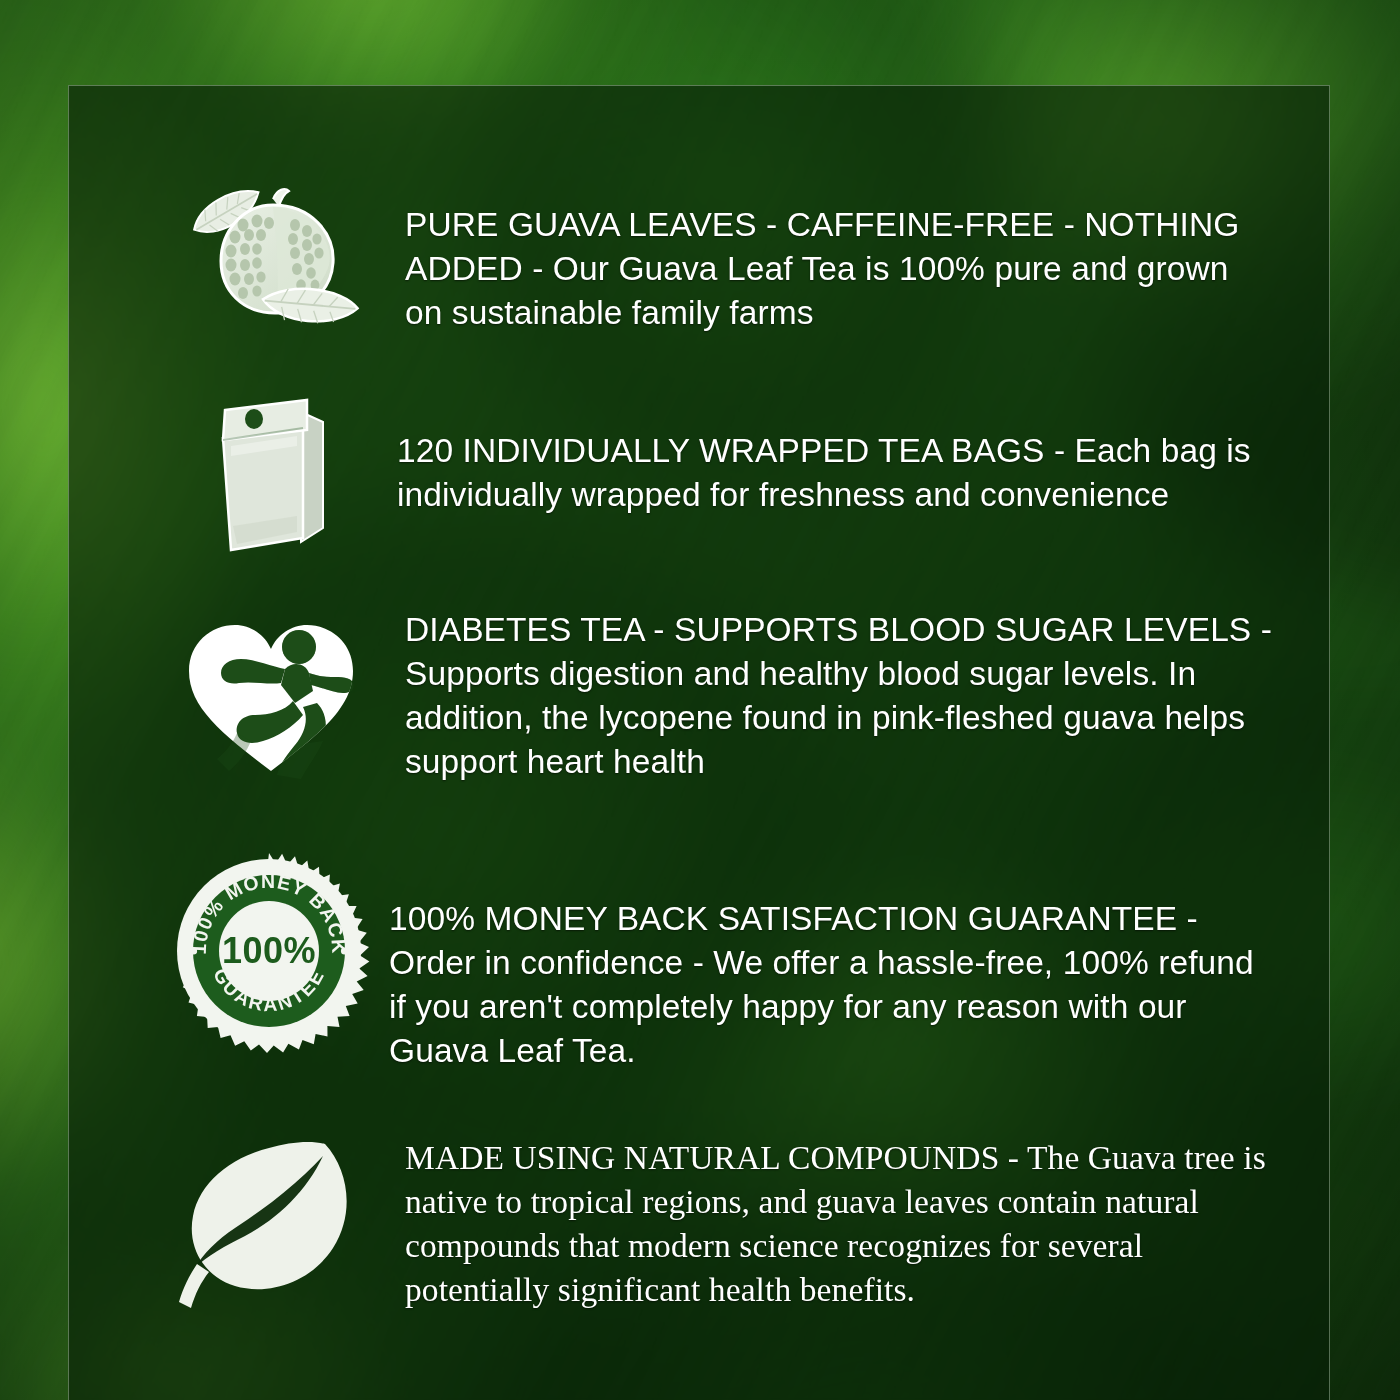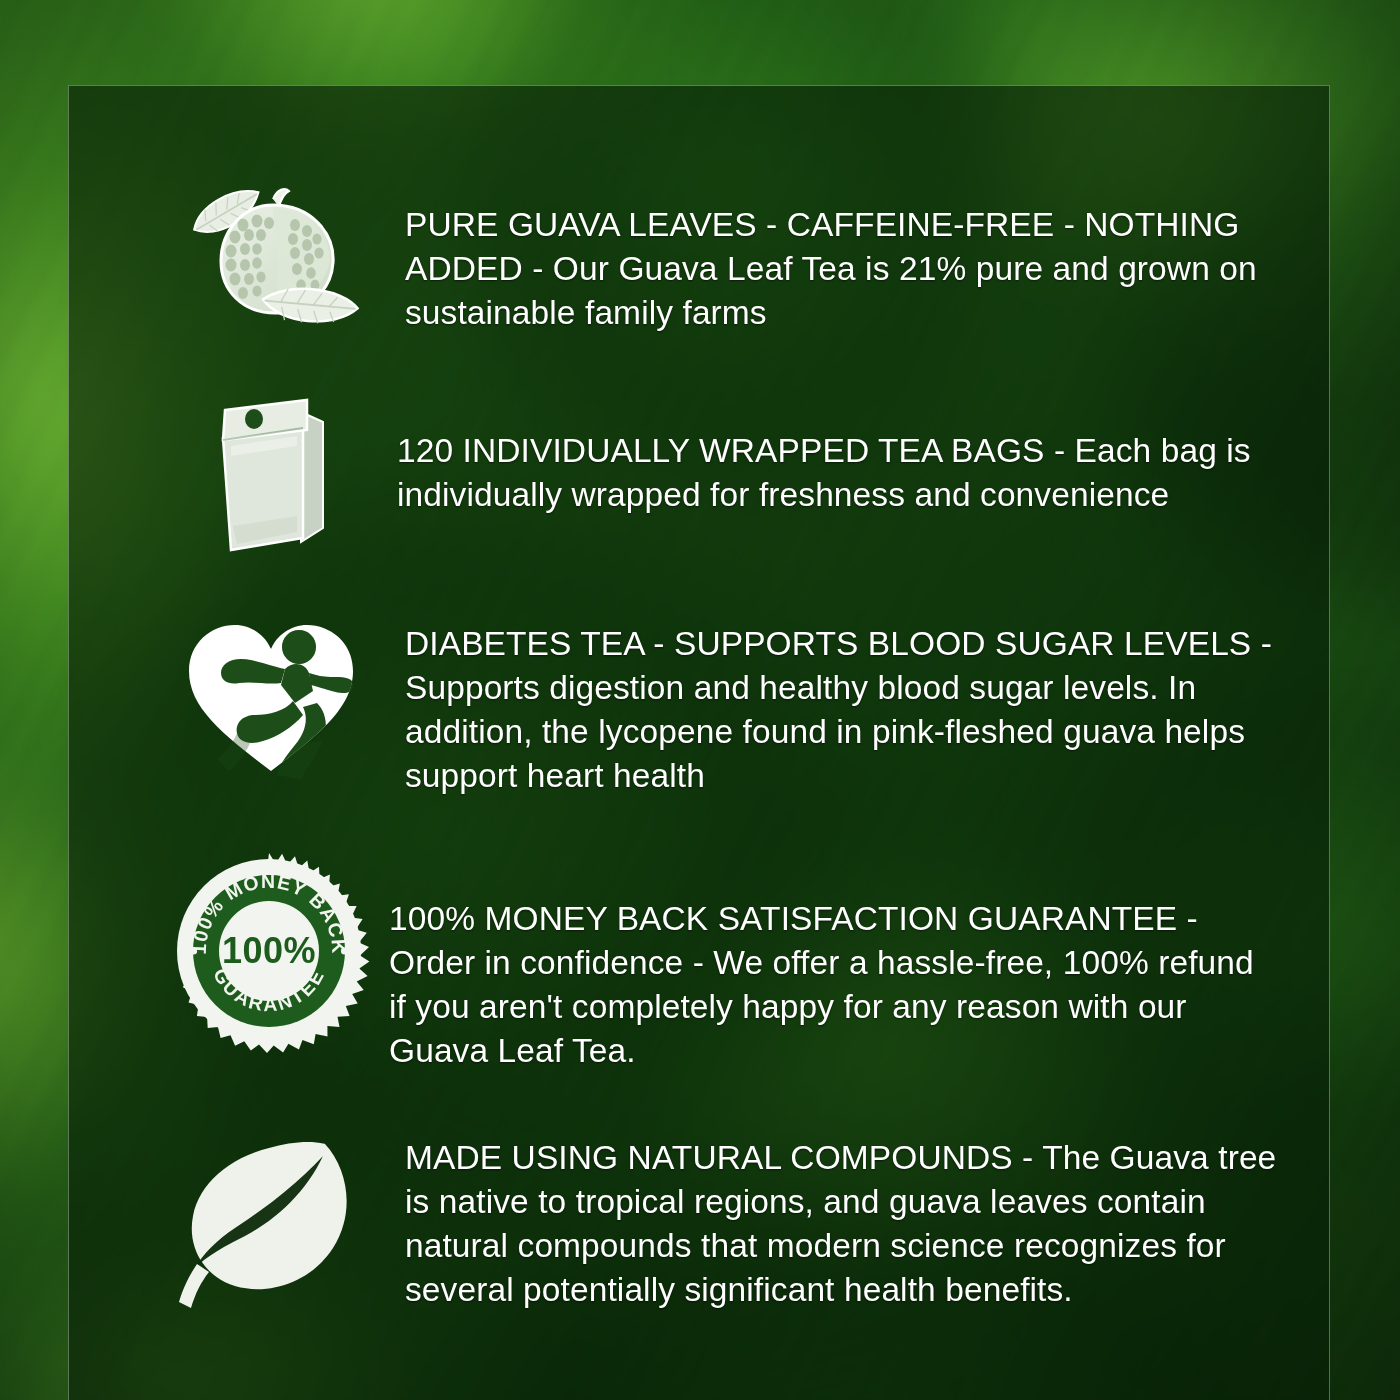--- a/index.html
+++ b/index.html
@@ -107,27 +107,27 @@
   }
 
   
   #feature-1 .feature-icon { left: 112px; top:  95px; width: 180px; height: 160px; }
   #feature-1 .feature-text { left: 336px; top: 117px; width: 870px; }
 
   #feature-2 .feature-icon { left: 128px; top: 300px; width: 150px; height: 170px; }
   #feature-2 .feature-text { left: 328px; top: 343px; width: 880px; }
 
   #feature-3 .feature-icon { left: 112px; top: 525px; width: 180px; height: 175px; }
-  #feature-3 .feature-text { left: 336px; top: 522px; width: 870px; margin-top: 14px; }
+  #feature-3 .feature-text { left: 336px; top: 522px; width: 870px; }
 
   #feature-4 .feature-icon { left: 100px; top: 765px; width: 200px; height: 200px; }
   #feature-4 .feature-text { left: 320px; top: 780px; width: 890px; margin-top: 31px; }
 
   #feature-5 .feature-icon { left: 104px; top: 1050px; width: 190px; height: 180px; }
-  #feature-5 .feature-text { left: 336px; top: 1050px; width: 890px; }
+  #feature-5 .feature-text { left: 336px; top: 1050px; width: 890px; font-family: Liberation Serif, serif; }
 
   svg { display: block; overflow: visible; }
 </style>
 </head>
 <body>
 
 <div class="stage">
 
   <div class="bg-foliage"></div>
   <div class="bg-blades"></div>
@@ -213,21 +213,21 @@
                 <path d="M132 124 L138 110"></path>
                   <path d="M148 121 L154 110"></path>
                 <path d="M102 133 L108 145"></path>
                   <path d="M118 131 L125 143"></path>
                 <path d="M134 129 L141 140"></path>
                   <path d="M150 126 L156 135"></path>
               </g>
             </g>
           </svg>
         </div>
-        <div class="feature-text">PURE GUAVA LEAVES - CAFFEINE-FREE - NOTHING ADDED - Our Guava Leaf Tea is 21% pure and grown on sustainable family farms</div>
+        <div class="feature-text">PURE GUAVA LEAVES - CAFFEINE-FREE - NOTHING ADDED - Our Guava Leaf Tea is 100% pure and grown on sustainable family farms</div>
       </div>
 
       <div class="feature" id="feature-2">
         <div class="feature-icon">
           <svg width="150" height="170" viewBox="0 0 150 170" aria-hidden="true">
 
             <path d="M104 26 L126 36 L126 142 L104 156 Z" fill="#c8d2c4" stroke="#ffffff" stroke-width="2"></path>
 
             <path d="M26 52 L106 40 L106 152 L34 164 Z" fill="#dfe6db" stroke="#ffffff" stroke-width="2.5"></path>
 

